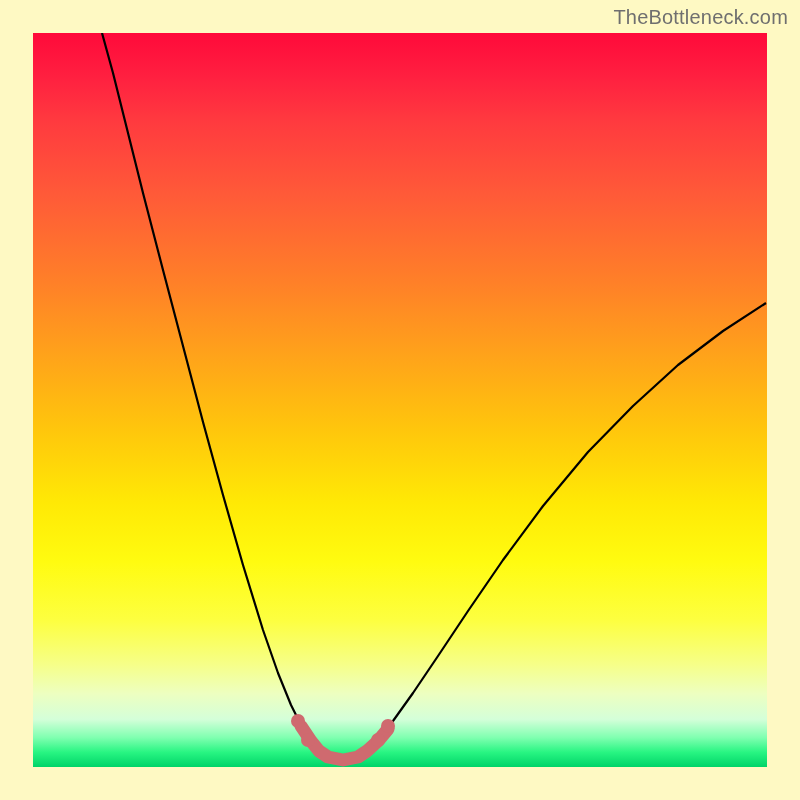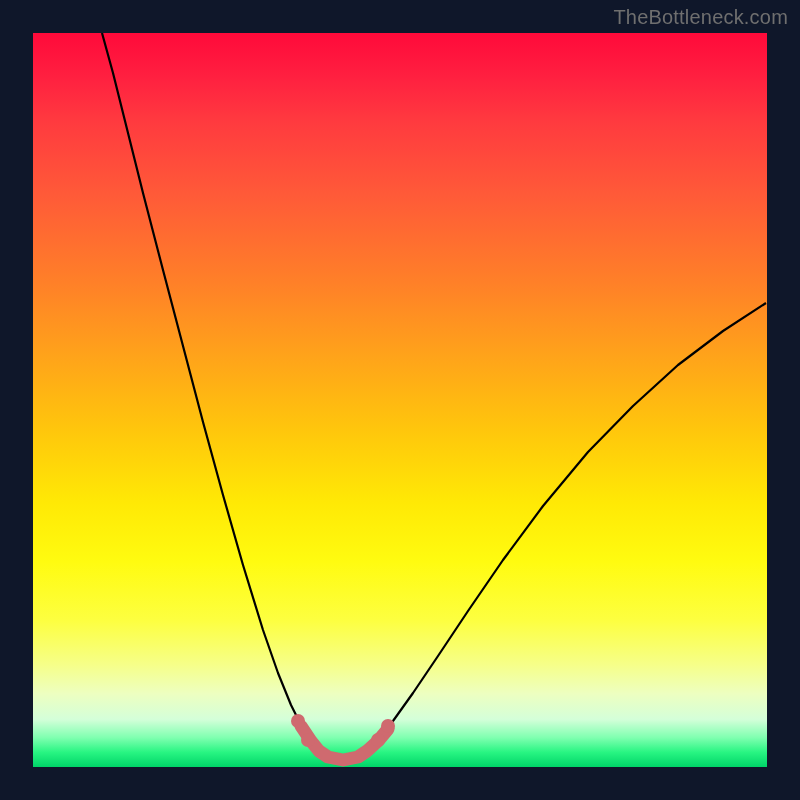--- a/index.html
+++ b/index.html
@@ -10,21 +10,21 @@
     background: #000;
     overflow: hidden;
     font-family: Arial, Helvetica, sans-serif;
   }
   .frame {
     position: absolute;
     left: 0;
     top: 0;
     width: 800px;
     height: 800px;
-    background: #0f172a;
+    background: #fef9c3;
   }
   .plot {
     position: absolute;
     
     left: 33px;
     top: 33px;
     width: 734px;
     height: 734px;
     overflow: hidden;
   }

